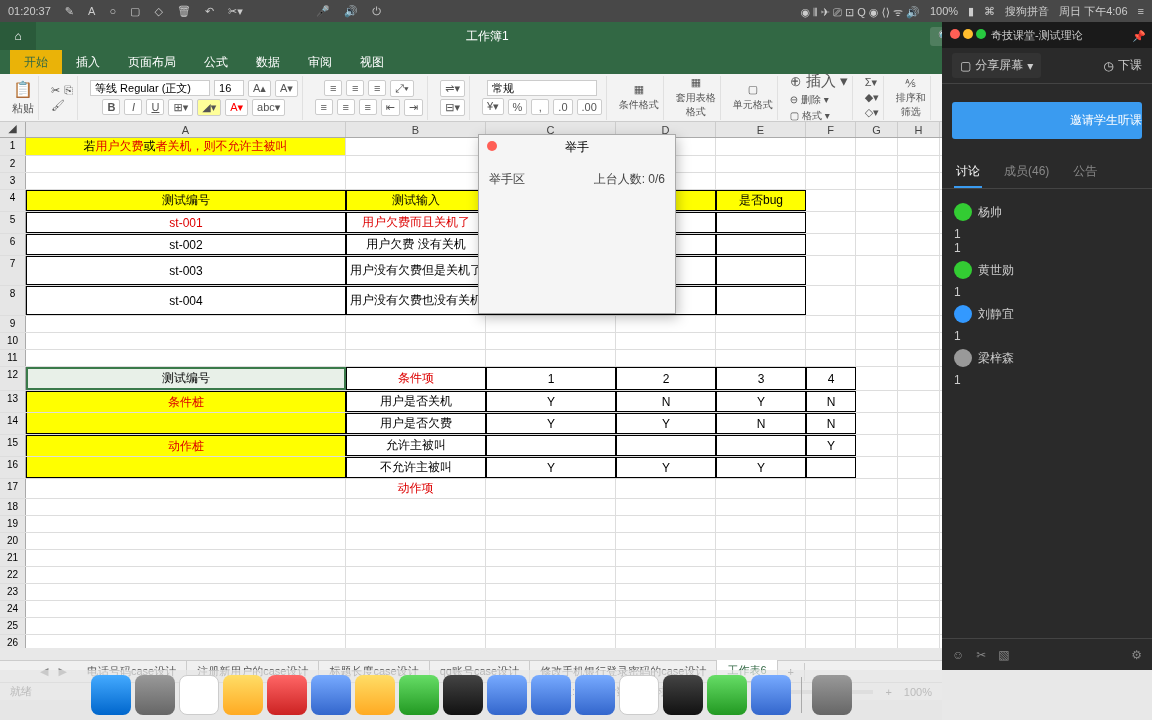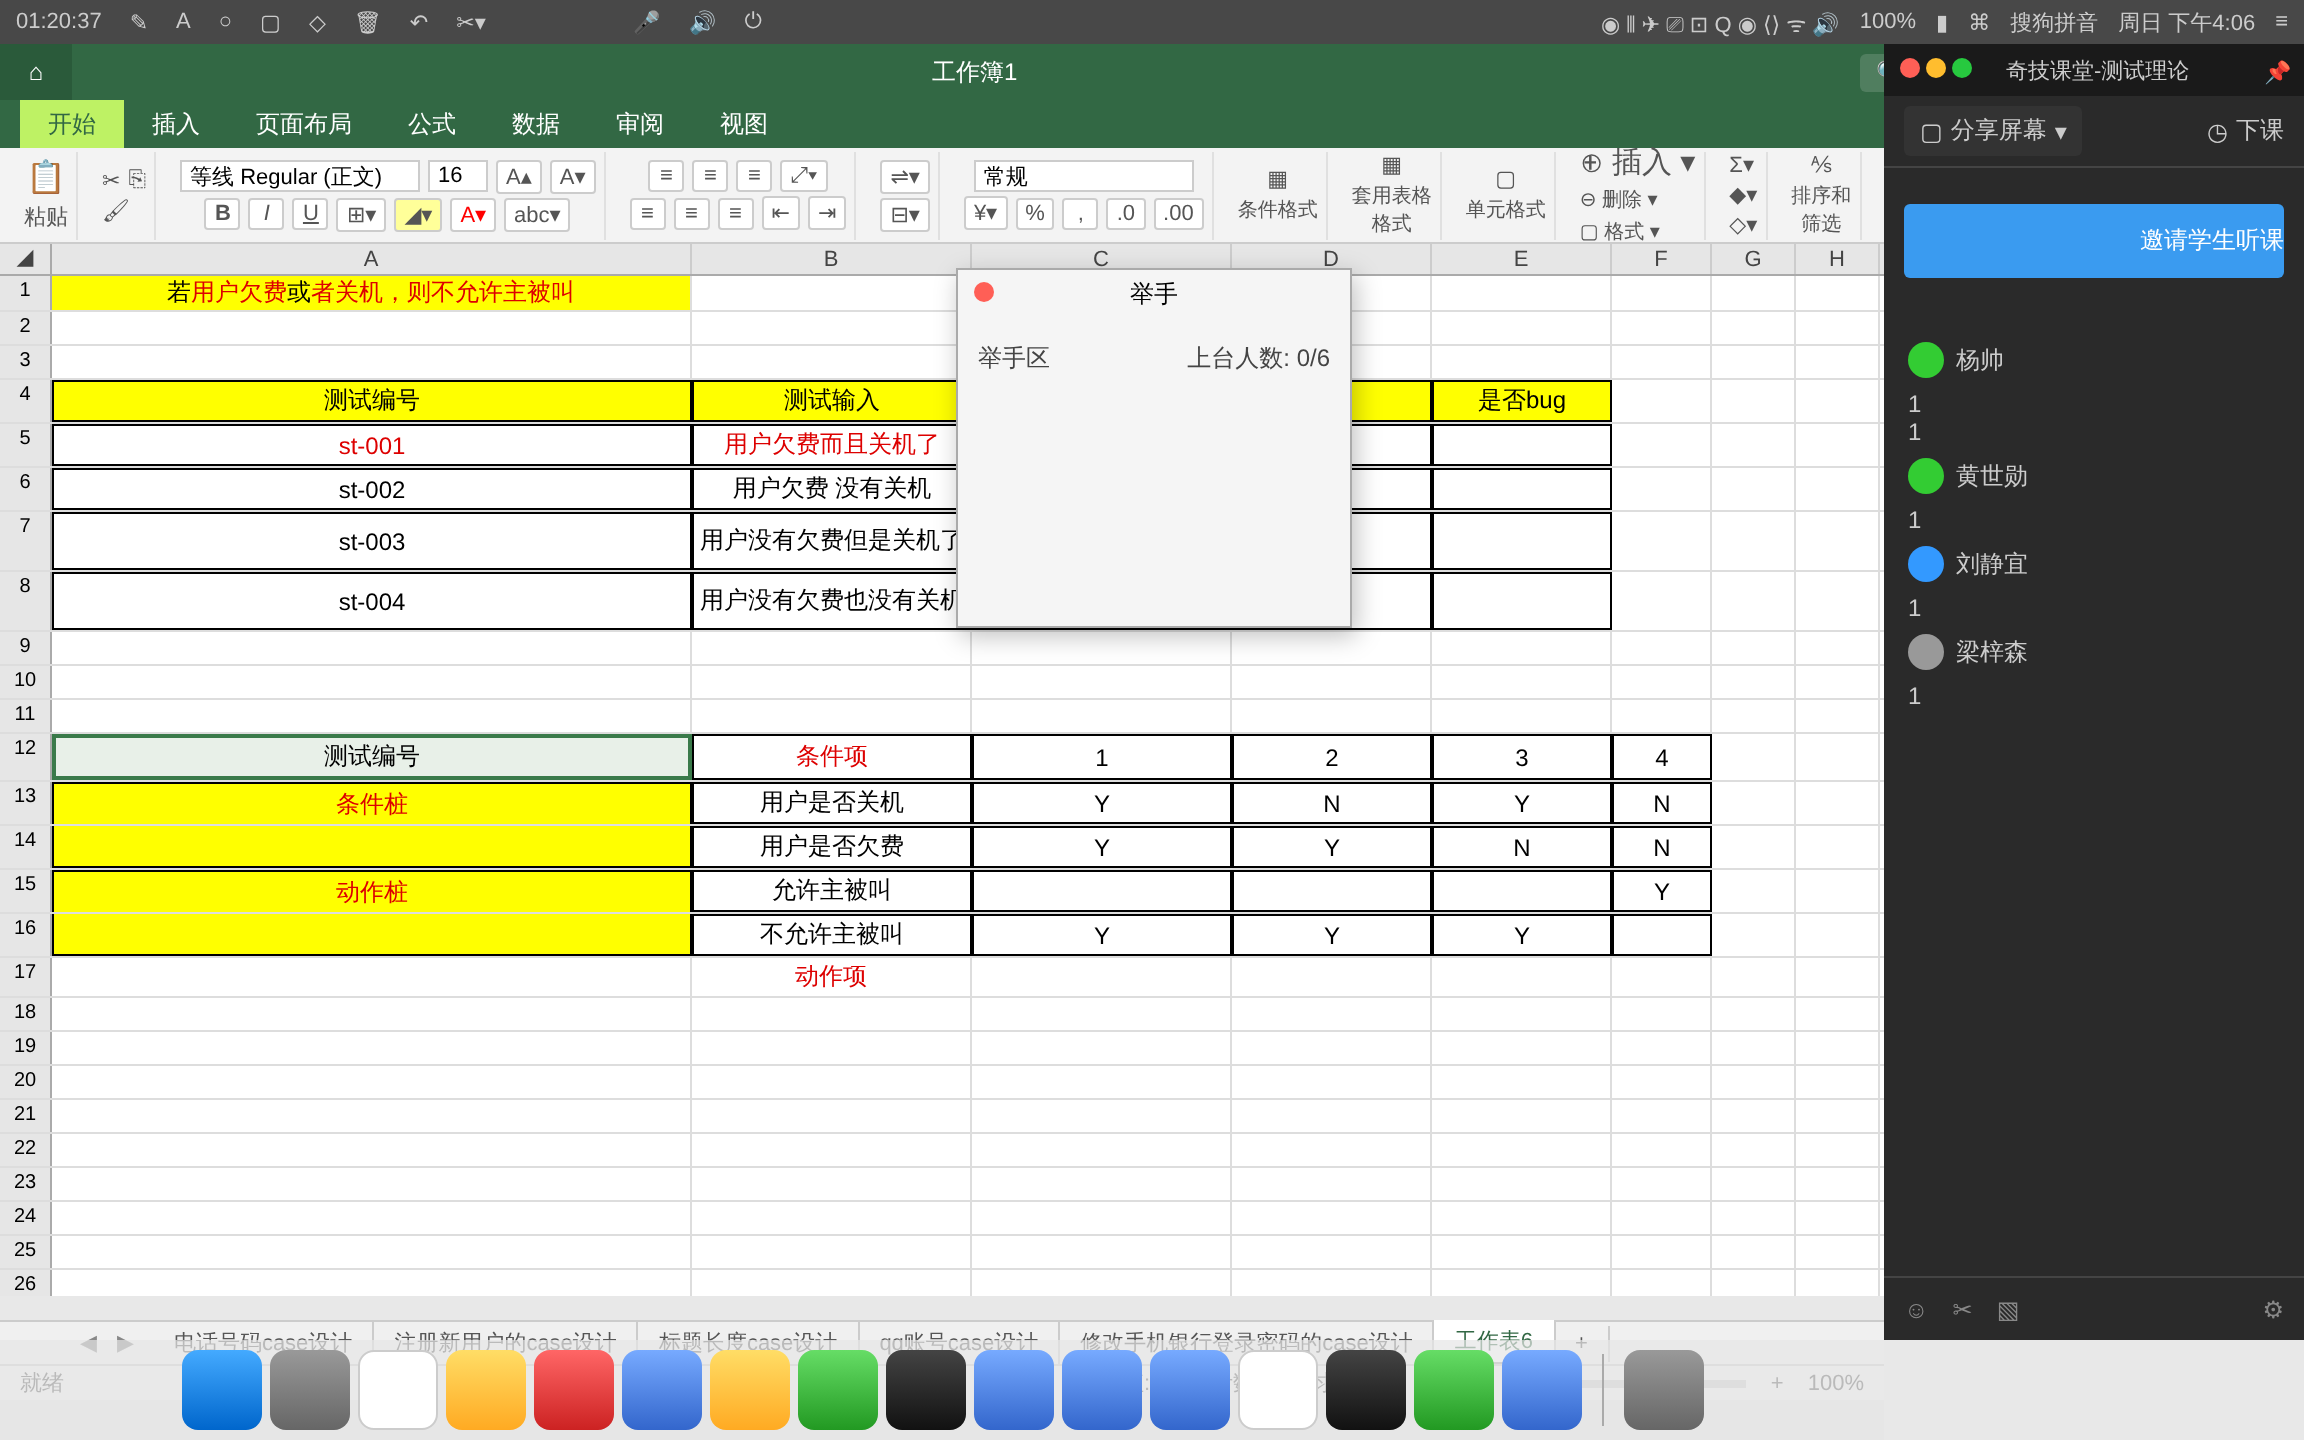--- a/index.html
+++ b/index.html
@@ -8,21 +8,21 @@
 .menubar-left{display:flex;gap:14px;align-items:center}
 .menubar-right{margin-left:auto;display:flex;gap:10px;align-items:center;font-size:11px}
 .app-title{height:28px;background:#326844;display:flex;align-items:center;color:#fff;font-size:12px}
 .app-title .home{width:36px;height:28px;background:#2a5a3a;display:flex;align-items:center;justify-content:center}
 .app-title .fname{margin-left:430px}
 .app-title .search{margin-left:auto;margin-right:8px;background:rgba(255,255,255,.15);padding:2px 8px;border-radius:3px;font-size:11px;width:160px;display:flex;align-items:center;gap:4px}
 .app-title .more{margin-right:8px;width:18px;text-align:center}
 .app-title .user{margin-right:10px;width:18px;text-align:center}
 .ribbon-tabs{height:24px;background:#326844;display:flex;padding-left:10px;color:#fff;font-size:12px}
 .ribbon-tabs .tab{padding:4px 14px;cursor:pointer}
-.ribbon-tabs .tab.active{background:#bef264;color:#326844}
+.ribbon-tabs .tab.active{background:#eab308;color:#326844}
 .ribbon{height:48px;background:#f3f3f3;border-bottom:1px solid #ccc;display:flex;align-items:center;padding:2px 8px;gap:8px;font-size:11px;color:#555}
 .ribbon-grp{display:flex;flex-direction:column;gap:2px;align-items:center;padding:0 4px;border-right:1px solid #e0e0e0;height:44px;justify-content:center}
 .ribbon-row{display:flex;gap:4px;align-items:center}
 .rbtn{border:1px solid #ccc;background:#fff;padding:1px 4px;border-radius:2px;font-size:11px;min-width:18px;text-align:center;cursor:pointer}
 .select{border:1px solid #ccc;background:#fff;padding:1px 4px;font-size:11px}
 .sheet-area{position:absolute;top:122px;left:0;width:942px;height:526px;background:#fff;overflow:hidden}
 .col-headers{display:flex;background:#e6e6e6;border-bottom:1px solid #aaa;height:16px;font-size:11px;color:#444}
 .rowh{width:26px;border-right:1px solid #aaa;background:#e6e6e6;text-align:center}
 .colh{border-right:1px solid #ccc;text-align:center;line-height:16px}
 .grid-body{position:relative}
@@ -39,21 +39,21 @@
 .sheet-tab.active{background:#fff;color:#326844;border-bottom:2px solid #a3a3a3}
 .statusbar{position:absolute;bottom:20px;left:0;width:942px;height:18px;background:#f0f0f0;border-top:1px solid #ccc;display:flex;align-items:center;font-size:11px;padding:0 10px;color:#555}
 .statusbar .right{margin-left:auto;display:flex;gap:12px;align-items:center}
 .zoom-slider{width:100px;height:4px;background:#ccc;position:relative}
 .zoom-slider::after{content:"";position:absolute;left:50%;top:-3px;width:8px;height:10px;background:#888}
 .popup{position:absolute;top:134px;left:478px;width:198px;height:180px;background:#f5f5f5;border:1px solid #aaa;box-shadow:2px 4px 12px rgba(0,0,0,.25);font-size:12px}
 .popup-title{height:24px;display:flex;align-items:center;justify-content:center;position:relative}
 .popup-title .close{position:absolute;left:8px;top:6px;width:10px;height:10px;border-radius:50%;background:#ff5f56}
 .popup-body{padding:12px 10px;display:flex;justify-content:space-between;font-size:12px;color:#444}
 .side-panel{position:absolute;top:22px;right:0;width:210px;height:648px;background:#2a2a2a;color:#ccc;font-size:12px}
-.sp-title{height:26px;background:#1a1a1a;display:flex;align-items:center;padding:0 8px;gap:14px;font-size:11px}
+.sp-title{height:26px;background:#1a1a1a;display:flex;align-items:center;padding:0 8px;gap:2px;font-size:11px}
 .sp-title .dots span{width:10px;height:10px;border-radius:50%;display:inline-block;margin-right:3px}
 .sp-toolbar{height:36px;display:flex;align-items:center;padding:0 10px;gap:8px;border-bottom:1px solid #444}
 .sp-share{background:#333;padding:4px 8px;border-radius:3px;display:flex;align-items:center;gap:4px}
 .sp-end{margin-left:auto;display:flex;align-items:center;gap:4px}
 .sp-invite{margin:18px 10px;background:#3a9bf0;color:#fff;text-align:right;padding:10px 0;border-radius:3px}
 .sp-tabs{display:flex;border-bottom:1px solid #444;padding:0 12px;gap:20px;font-size:12px}
 .sp-tabs .t{padding:6px 2px;color:#888}
 .sp-tabs .t.active{color:#fff;border-bottom:2px solid #3a9bf0}
 .sp-list{padding:8px 12px}
 .sp-user{display:flex;align-items:center;gap:6px;padding:6px 0}
@@ -594,20 +594,25 @@
         <span>▢</span>
         <span>分享屏幕</span>
         <span>▾</span>
       </div>
     <div class="sp-end">
         <span>◷</span>
         <span>下课</span>
       </div>
   </div>
   <div class="sp-invite">邀请学生听课</div>
+  <div class="sp-tabs">
+    <div class="t active">讨论</div>
+    <div class="t">成员(46)</div>
+    <div class="t">公告</div>
+  </div>
   <div class="sp-list">
     <div class="sp-user">
         <span class="av"></span>
         <span>杨帅</span>
       </div>
       <div class="cnt">1</div>
       <div class="cnt">1</div>
     <div class="sp-user">
         <span class="av"></span>
         <span>黄世勋</span>

